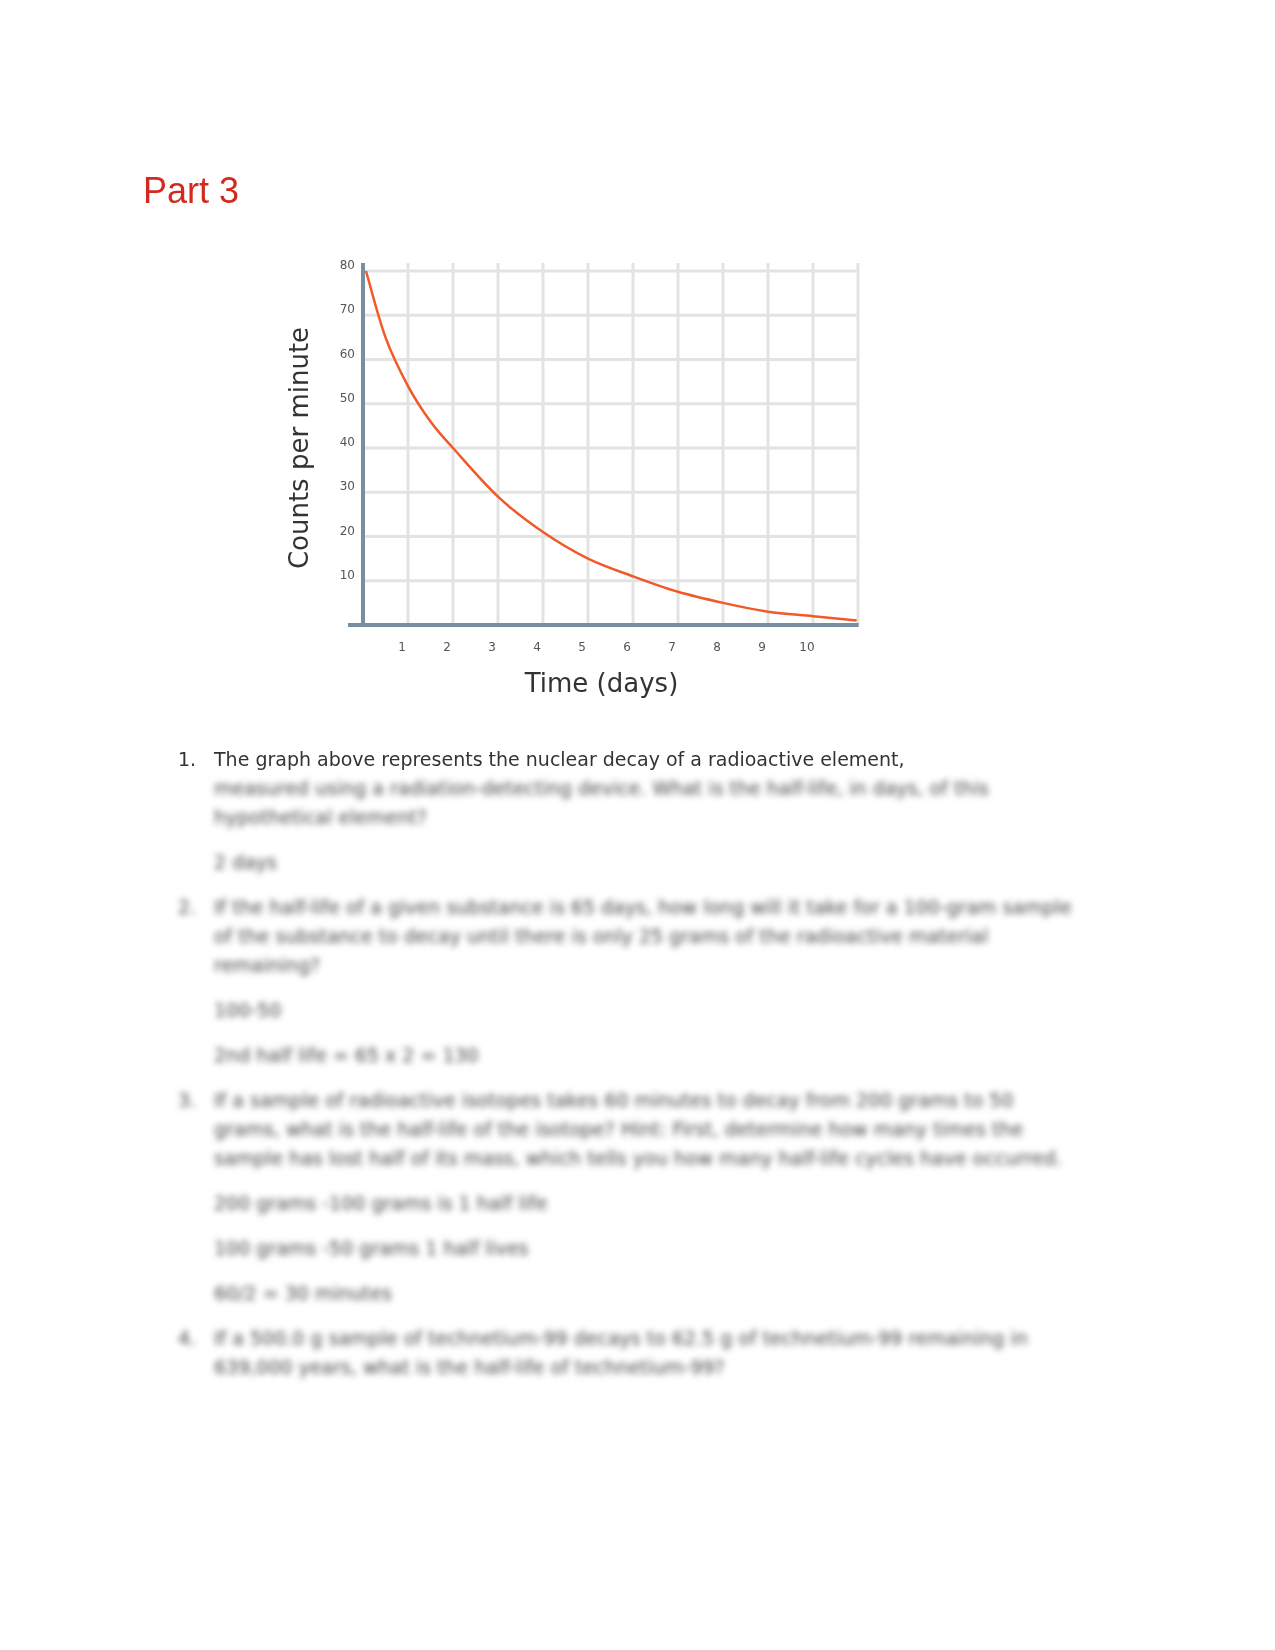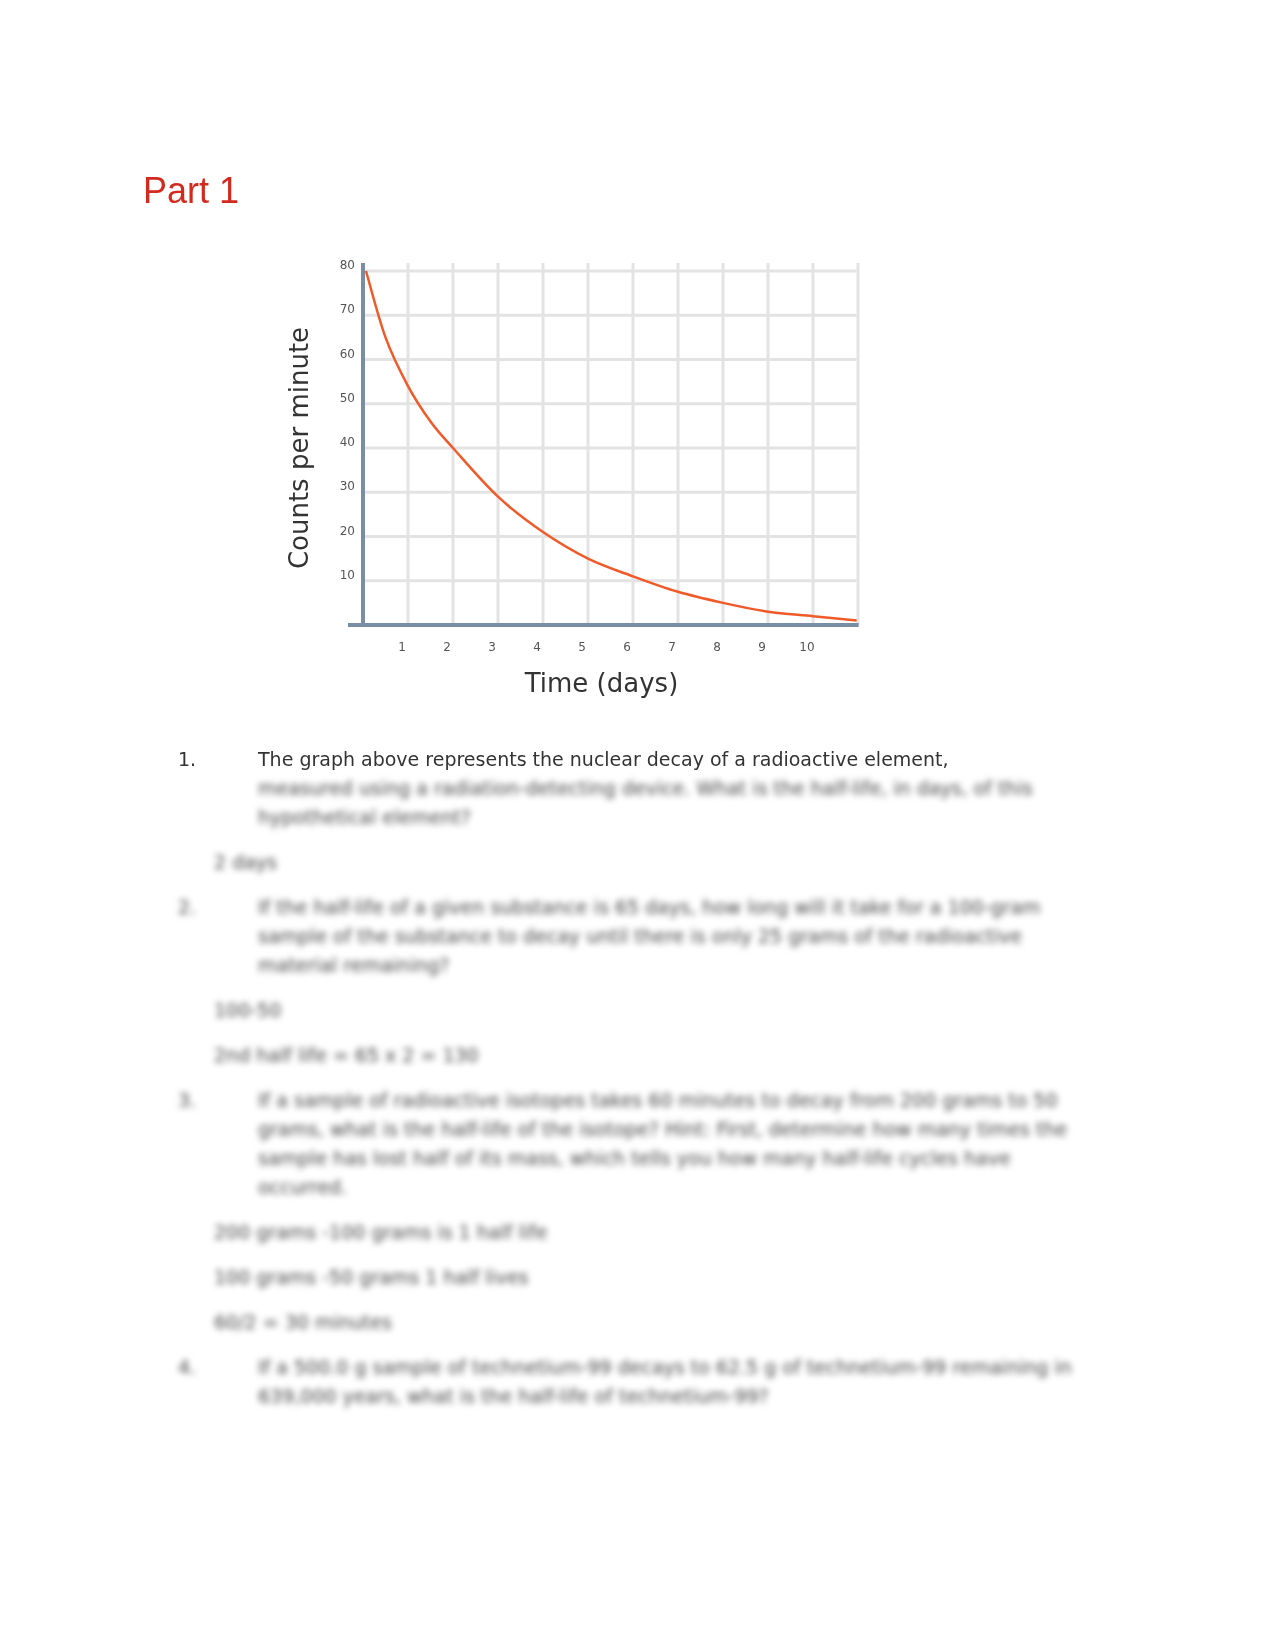--- a/index.html
+++ b/index.html
@@ -2,29 +2,29 @@
 <html><head>
 <meta charset="utf-8">
 <style>
   html, body { margin: 0; padding: 0; background: #ffffff; }
   body { width: 1275px; height: 1650px; position: relative; overflow: hidden; font-family: "DejaVu Sans", sans-serif; }
   .page-title { position: absolute; left: 143px; top: 170px; font-family: "Liberation Sans", sans-serif; font-size: 36px; color: #d22a1e; margin: 0; font-weight: normal; }
   .chart { position: absolute; left: 270px; top: 245px; }
   .questions { position: absolute; left: 178px; top: 745px; width: 900px; color: #333; font-size: 19px; line-height: 29px; }
   .q { display: flex; margin: 0; }
   .q-num { width: 36px; flex: none; }
-  .q-text { flex: 1; margin-left: 44px; }
+  .q-text { flex: 1; }
   .blurred { filter: blur(3.2px); color: #444; }
   .answer { margin-left: 36px; margin-top: 16px; margin-bottom: 0; }
   .gap { height: 16px; }
 </style>
 </head>
 <body>
 
-<h1 class="page-title">Part 1</h1>
+<h1 class="page-title">Part 3</h1>
 
 <div class="chart">
   <svg id="chart-svg" width="620" height="470">
       <line x1="138" y1="18" x2="138" y2="380" stroke="#e3e3e3" stroke-width="3"></line>
       <line x1="183" y1="18" x2="183" y2="380" stroke="#e3e3e3" stroke-width="3"></line>
       <line x1="228" y1="18" x2="228" y2="380" stroke="#e3e3e3" stroke-width="3"></line>
       <line x1="273" y1="18" x2="273" y2="380" stroke="#e3e3e3" stroke-width="3"></line>
       <line x1="318" y1="18" x2="318" y2="380" stroke="#e3e3e3" stroke-width="3"></line>
       <line x1="363" y1="18" x2="363" y2="380" stroke="#e3e3e3" stroke-width="3"></line>
       <line x1="408" y1="18" x2="408" y2="380" stroke="#e3e3e3" stroke-width="3"></line>

